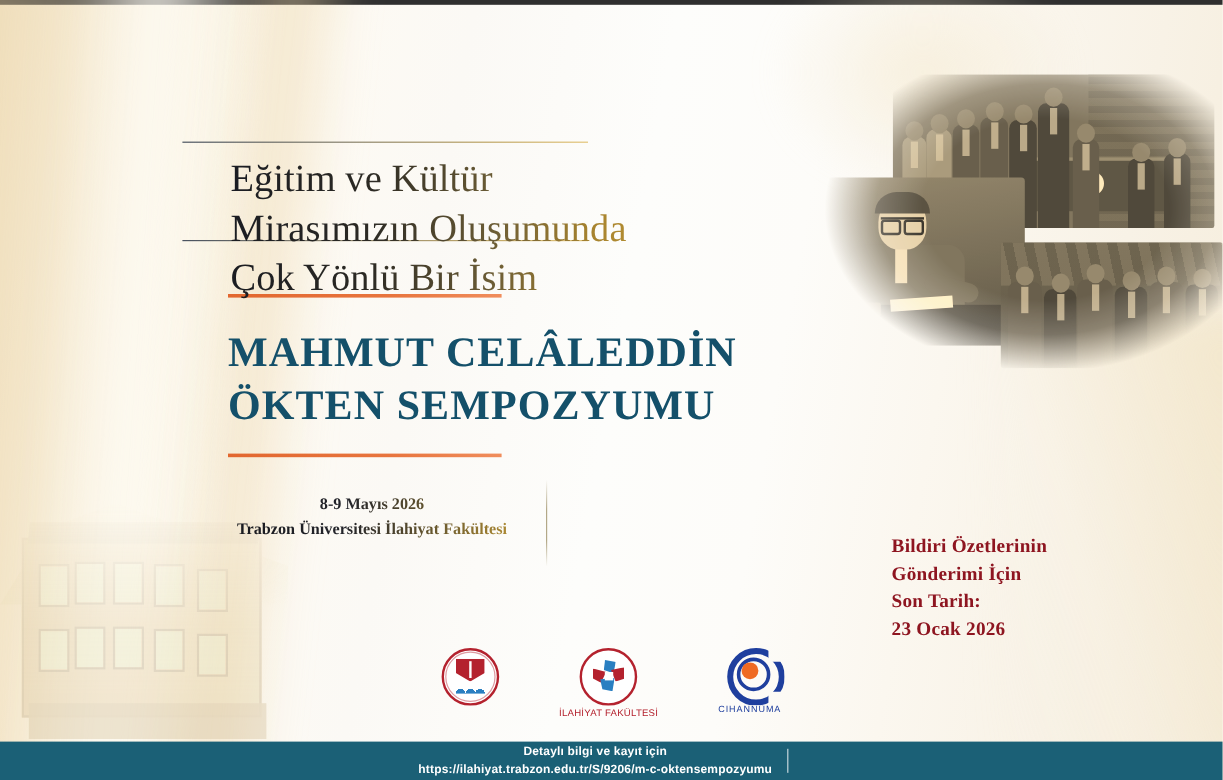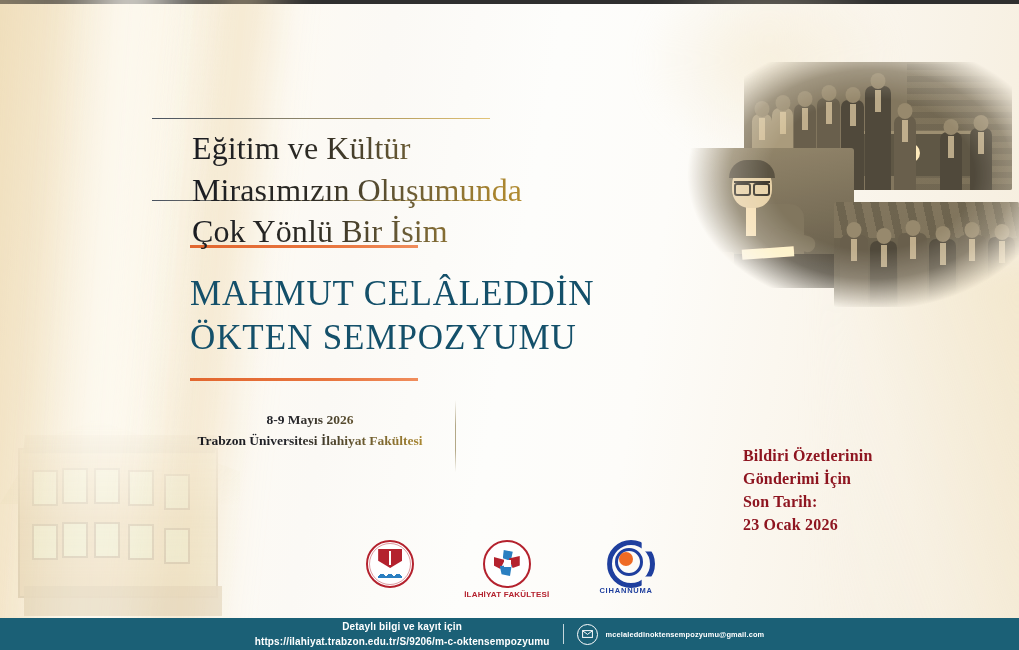--- a/index.html
+++ b/index.html
@@ -219,21 +219,21 @@
     position:absolute;left:192px;top:128px;width:420px;
     font-size:32px;line-height:1.30;letter-spacing:.1px;
     background:linear-gradient(92deg,#1a1c22 0%,#2c2a24 28%,#6b5c35 52%,#a8842f 72%,#c49a34 92%);
     -webkit-background-clip:text;background-clip:text;color:transparent;
     white-space:pre-line;
   }
 
   .maintitle{
     position:absolute;left:190px;top:272px;width:520px;
     font-size:35px;line-height:1.26;letter-spacing:.9px;
-    color:#14506a;font-weight:normal;white-space:pre-line;
+    color:#14506a;font-weight:bold;white-space:pre-line;
     font-family:"Liberation Serif", serif;
   }
 
   .venue{
     position:absolute;left:180px;top:410px;width:260px;text-align:center;
     font-size:13.5px;line-height:1.55;
     background:linear-gradient(95deg,#17181d 0%,#23242a 42%,#6d5c2f 72%,#b08c33 95%);
     -webkit-background-clip:text;background-clip:text;color:transparent;
     white-space:pre-line;font-weight:bold;
   }
@@ -296,21 +296,21 @@
     clip-path:polygon(0 0,72% 0,72% 24%,100% 24%,100% 76%,72% 76%,72% 100%,0 100%);
   }
   .l3 .cring2{
     position:absolute;left:11px;top:8px;width:22px;height:22px;border-radius:50%;
     border:3.5px solid #1f3f9e;
   }
   .l3 .dot{
     position:absolute;left:15px;top:12px;width:14px;height:14px;border-radius:50%;background:#ef6a23;
   }
   .logo-cap{
-    margin-top:3px;font-family:"Liberation Sans",sans-serif;font-weight:bold;
+    margin-top:3px;font-family:"Liberation Sans",sans-serif;font-weight:normal;
     letter-spacing:.2px;line-height:1;
   }
   .cap-red{font-size:8px;color:#b4222e;}
   .cap-blue{font-size:7.5px;color:#1f3f9e;letter-spacing:.8px;}
 
   
   .footer{
     position:absolute;left:0;bottom:0;width:1019px;height:32px;
     background:#1b6076;
     display:flex;align-items:center;justify-content:center;gap:0;
@@ -460,24 +460,15 @@
       <div class="logo-cap cap-blue">CIHANNÜMA</div>
     </div>
   </div>
 
   <div class="footer">
     <div class="f-left">
       <div>Detaylı bilgi ve kayıt için</div>
       <div>https://ilahiyat.trabzon.edu.tr/S/9206/m-c-oktensempozyumu</div>
     </div>
     <div class="f-sep"></div>
-    <div class="f-right">
-      <span class="mail-badge">
-        <svg width="11" height="8" viewBox="0 0 11 8" aria-hidden="true">
-          <rect x="0.6" y="0.6" width="9.8" height="6.8" fill="none" stroke="#ffffff" stroke-width="1"></rect>
-          <path d="M0.8 0.9 L5.5 4.4 L10.2 0.9" fill="none" stroke="#ffffff" stroke-width="1"></path>
-        </svg>
-      </span>
-      <span class="f-mail">mcelaleddinoktensempozyumu@gmail.com</span>
-    </div>
   </div>
 
 </div>
 
 </body></html>

